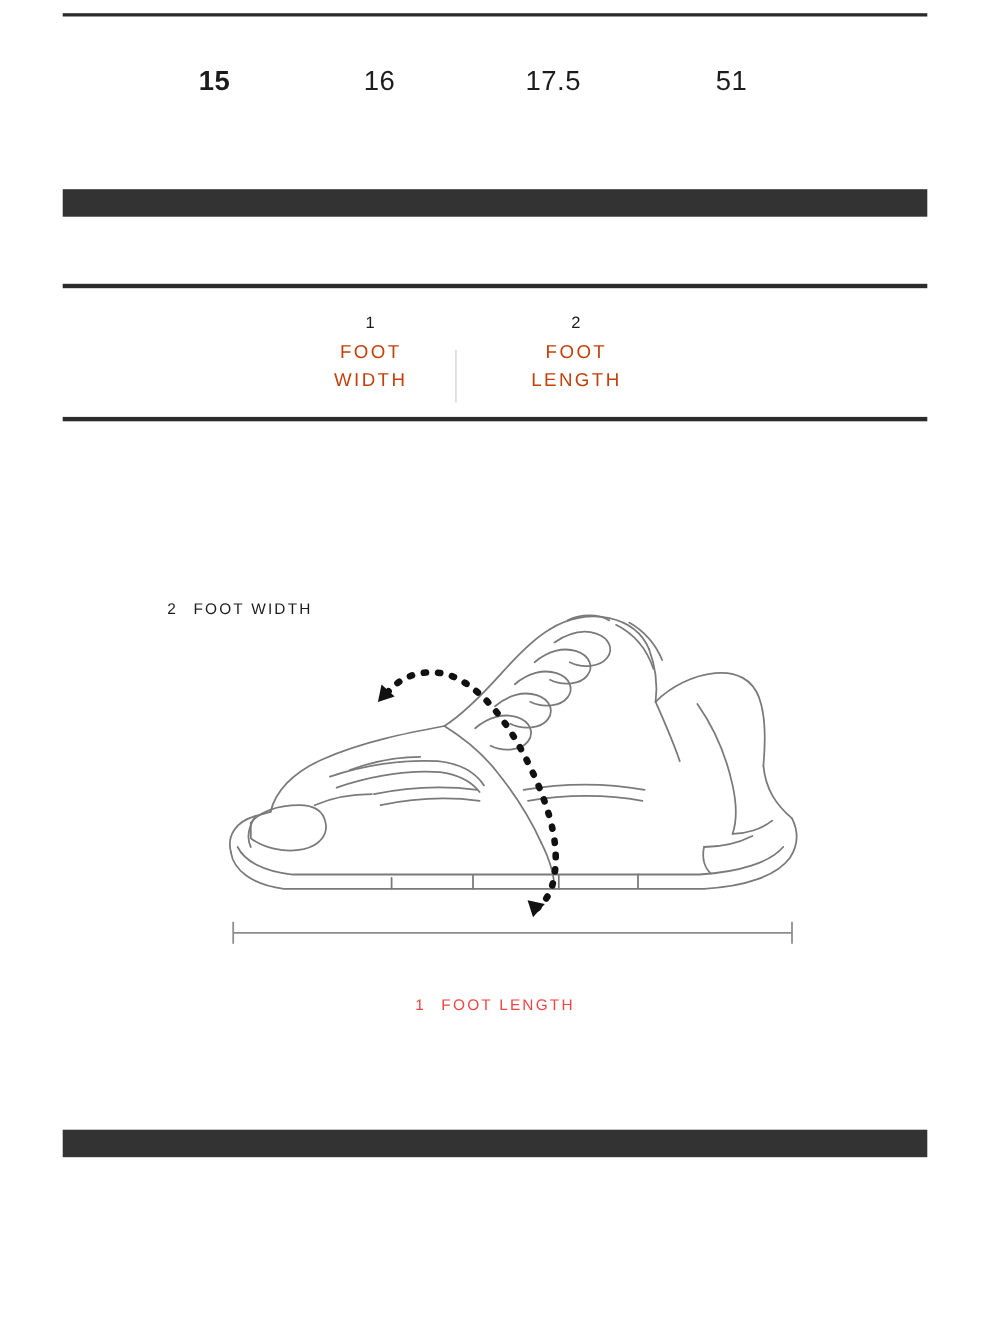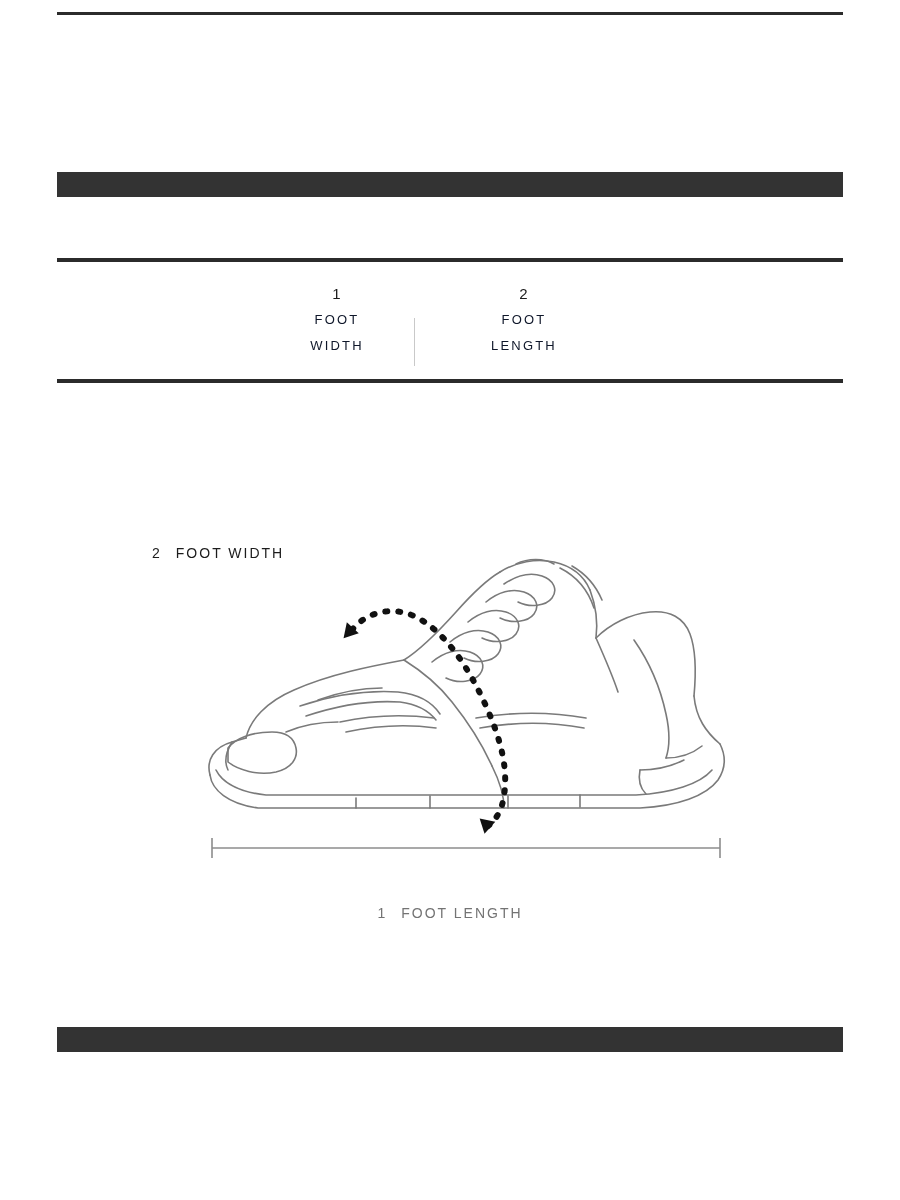--- a/index.html
+++ b/index.html
@@ -88,23 +88,23 @@
     width: 180px;
     text-align: center;
   }
   .col-head .num {
     font-size: 15px;
     letter-spacing: 1px;
     color: #1c1c1c;
     line-height: 22px;
   }
   .col-head .lbl {
-    font-size: 13px;
+    font-size: 17px;
     letter-spacing: 2.2px;
-    color: #0f172a;
+    color: #c2410c;
     line-height: 22px;
     margin-top: 4px;
   }
   .col-head.c-len { left: 247px; }
   .col-head.c-wid { left: 434px; }
 
   .col-divider {
     position: absolute;
     left: 414px;
     top: 318px;
@@ -132,40 +132,46 @@
   }
   .callout-width .n { margin-right: 14px; font-size: 14px; }
   .callout-length {
     position: absolute;
     left: 0;
     top: 435px;
     width: 900px;
     text-align: center;
     font-size: 14px;
     letter-spacing: 2px;
-    color: #737373;
+    color: #ef4444;
   }
   .callout-length .n { margin-right: 14px; }
 
   .dark-bar-2 {
     position: absolute;
     left: 57px;
     top: 1027px;
     width: 786px;
     height: 25px;
     background: #333333;
   }
 </style>
 </head>
 <body>
 
 <div class="page">
 
   <div class="rule-top"></div>
 
+  <div class="size-row">
+    <div class="size-cell c0 current">15</div>
+    <div class="size-cell c1">16</div>
+    <div class="size-cell c2">17.5</div>
+    <div class="size-cell c3">51</div>
+  </div>
 
   <div class="dark-bar-1"></div>
 
   <div class="rule-2"></div>
 
   <div class="col-head c-len">
     <div class="num">1</div>
     <div class="lbl">FOOT</div>
     <div class="lbl">WIDTH</div>
   </div>

